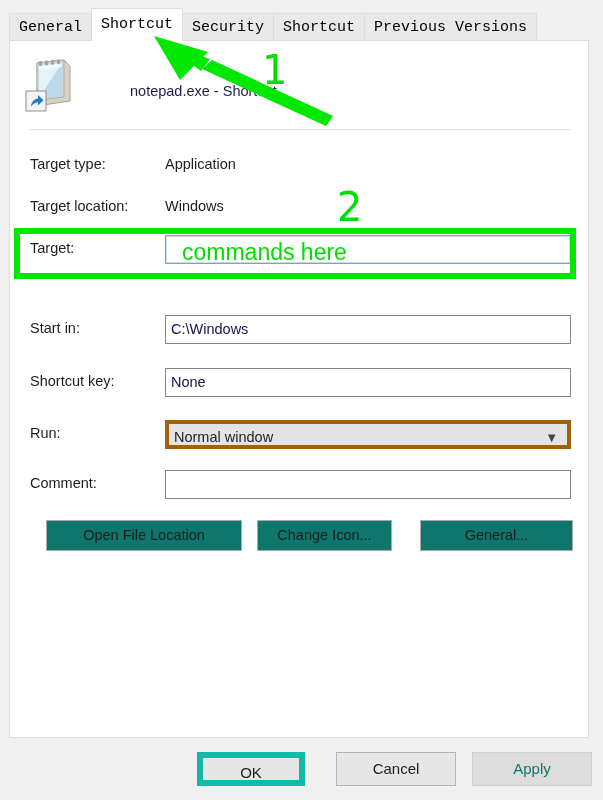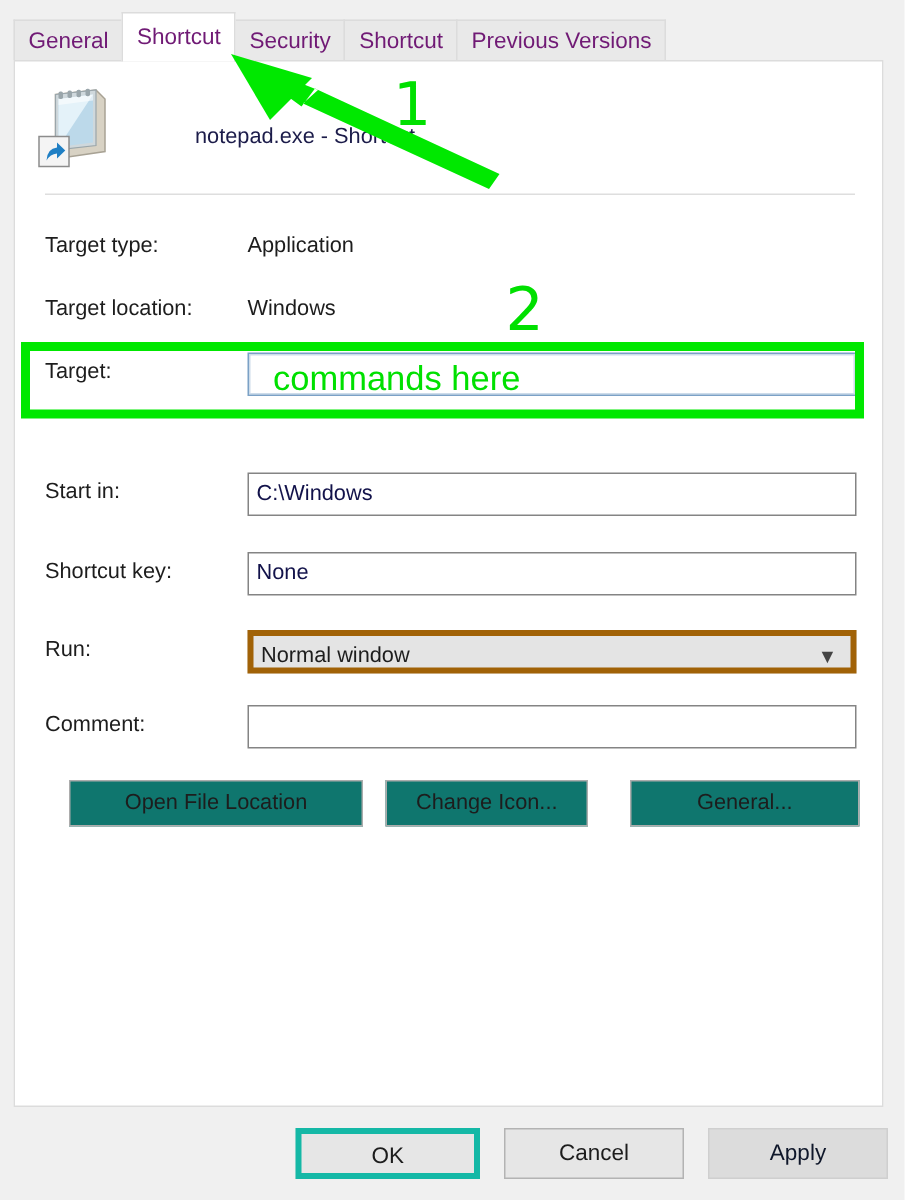--- a/index.html
+++ b/index.html
@@ -24,27 +24,28 @@
     height: 32px;
     display: flex;
     align-items: flex-end;
     z-index: 3;
   }
   .tab {
     height: 27px;
     line-height: 27px;
     padding: 0 9px;
     font-size: 15px;
-    color: #701a75;
+    color: #000000;
     background: #e9e9e9;
     border: 1px solid #dcdcdc;
     border-bottom: none;
     margin-right: -1px;
     white-space: nowrap;
     box-sizing: border-box;
+    font-family: Liberation Mono, monospace;
   }
   .tab.active {
     background: #ffffff;
     border-color: #dcdcdc;
     height: 33px;
     line-height: 31px;
     margin-bottom: -1px;
     position: relative;
     z-index: 4;
     font-weight: 400;
@@ -195,31 +196,31 @@
     line-height: 32px;
     text-align: center;
     font-size: 15px;
     color: #1d1d1d;
     background: #e6e6e6;
     border: 1px solid #b3b3b3;
     box-sizing: border-box;
   }
   #btn-ok {
     left: 197px;
-    width: 123px;
-    border: 4px solid #14b8a6;
+    width: 108px;
+    border: 6px solid #14b8a6;
     line-height: 30px;
   }
   #btn-cancel { left: 336px; width: 120px; }
   #btn-apply {
     left: 472px;
     width: 120px;
     background: #dcdcdc;
     border-color: #cfcfcf;
-    color: #0f172a;
+    color: #0f766e;
   }
 
   
   .anno-box {
     position: absolute;
     left: 14px;
     top: 228px;
     width: 562px;
     height: 51px;
     border: 6px solid #00e800;

